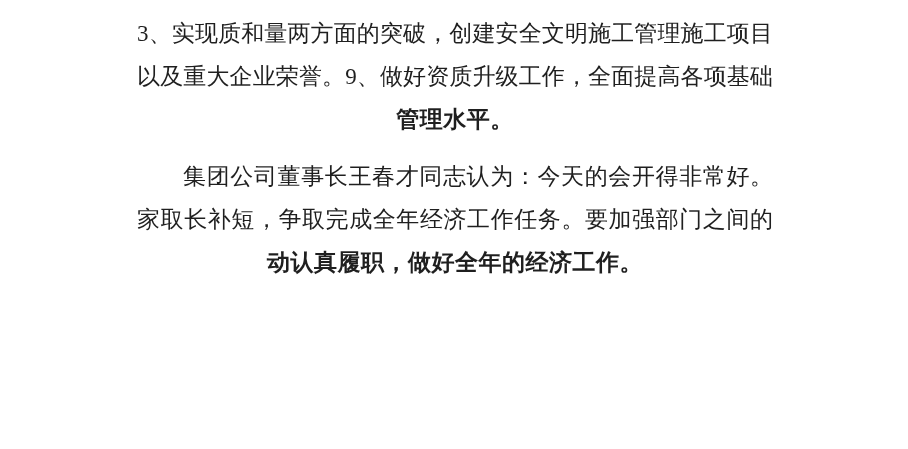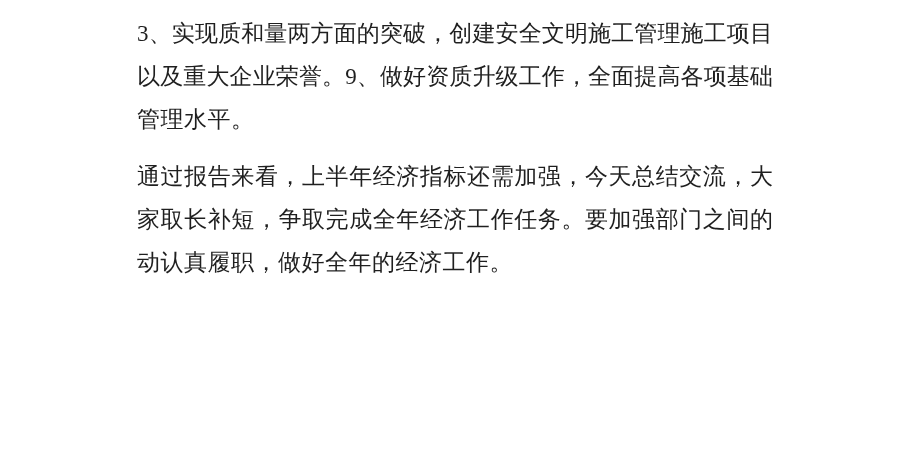--- a/index.html
+++ b/index.html
@@ -41,40 +41,41 @@
   .line {
     width: 100%;
     white-space: nowrap;
   }
   .line.justify {
     text-align: justify;
     text-align-last: justify;
     text-justify: inter-character;
   }
   .line.last {
-    text-align: left;
+    text-align: center;
     letter-spacing: 0.5px;
+    font-weight: bold;
   }
   
   .line.indent {
     padding-left: 46px;
   }
 </style>
 </head>
 <body>
 
 <div class="page">
   <div class="text-block">
 
     <div class="para para-1">
       <div class="line justify">3、实现质和量两方面的突破，创建安全文明施工管理施工项目</div>
       <div class="line justify">以及重大企业荣誉。9、做好资质升级工作，全面提高各项基础</div>
       <div class="line last">管理水平。</div>
     </div>
 
     <div class="para para-2">
-      <div class="line justify">通过报告来看，上半年经济指标还需加强，今天总结交流，大</div>
+      <div class="line justify indent">集团公司董事长王春才同志认为：今天的会开得非常好。</div>
       <div class="line justify">家取长补短，争取完成全年经济工作任务。要加强部门之间的</div>
       <div class="line last">动认真履职，做好全年的经济工作。</div>
     </div>
 
   </div>
 </div>
 
 </body></html>

